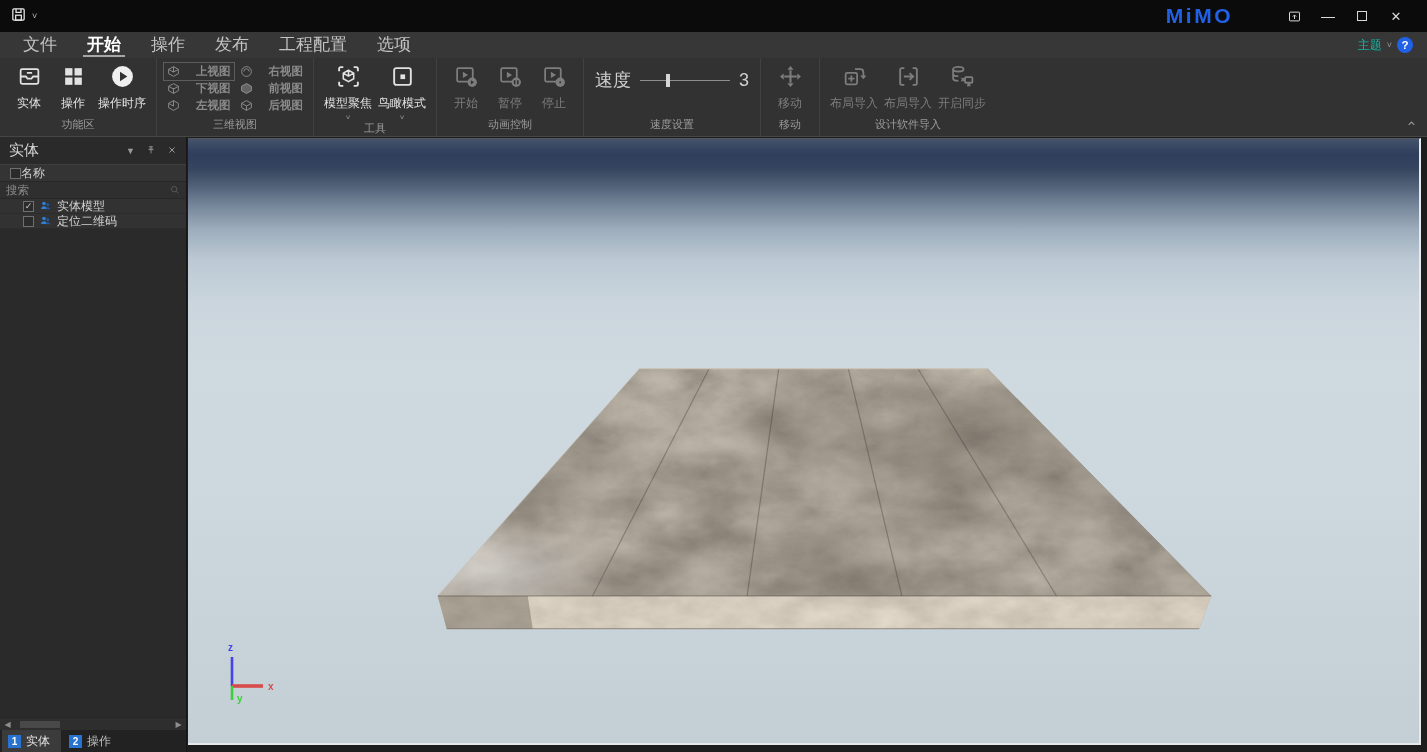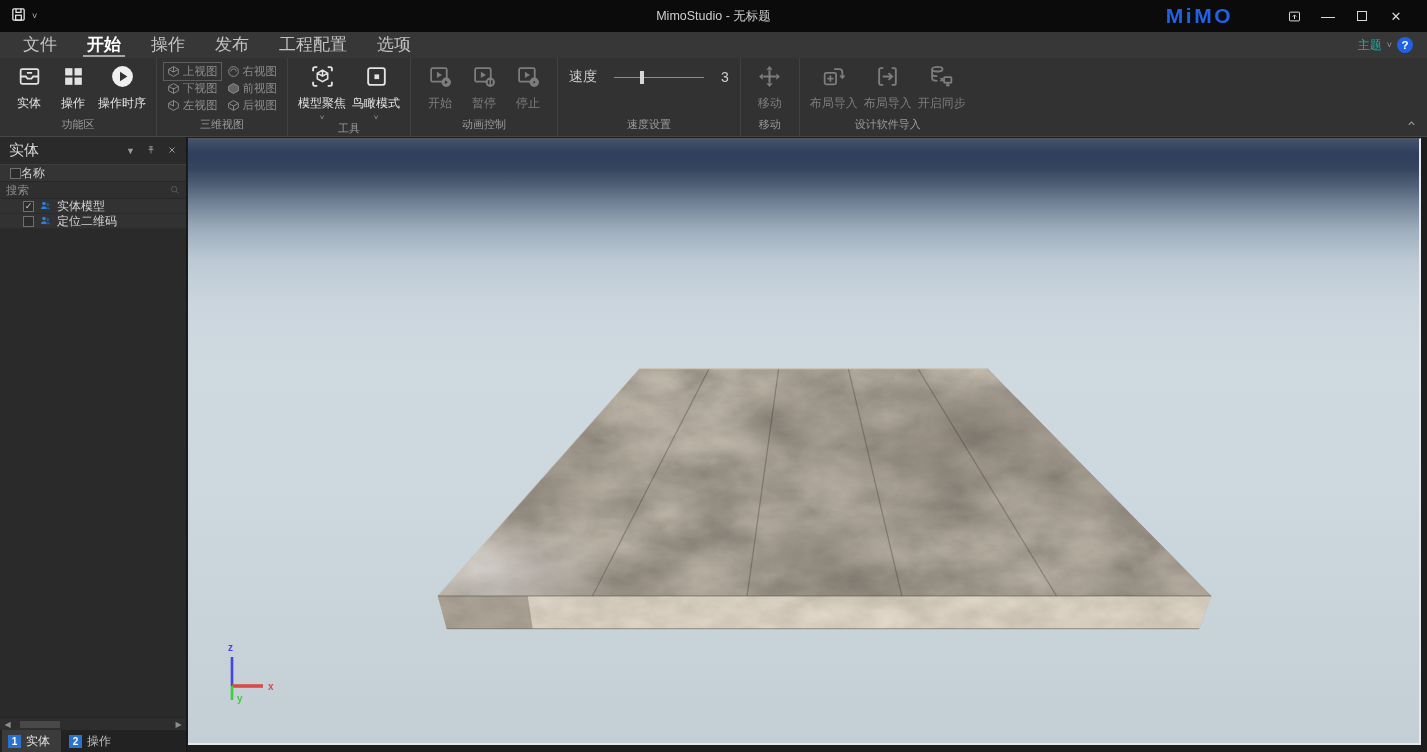--- a/index.html
+++ b/index.html
@@ -35,24 +35,24 @@
   .rgroup { display:flex; flex-direction:column; padding:3px 7px 0; }
   .rgroup + .rgroup { border-left:1px solid #414141; }
   .rgroup-content { flex:1; display:flex; align-items:flex-start; }
   .rgroup-label { text-align:center; font-size:11px; color:#9b9b9b; padding:1px 0 4px; }
   .bigbtn { min-width:44px; display:flex; flex-direction:column; align-items:center; gap:3px;
     padding:3px 3px 0; font-size:12px; color:#e2e2e2; white-space:nowrap; }
   .bigbtn svg { width:25px; height:25px; }
   .bigbtn .caret { font-size:8px; line-height:5px; color:#9a9a9a; }
   .disabled { color:#7d7d7d !important; }
   .views-grid { display:grid; grid-template-columns:auto auto; grid-auto-rows:17px; column-gap:3px; padding-top:2px; }
-  .smallbtn { display:flex; align-items:center; gap:3px; font-size:11.5px; color:#8b8b8b; padding:0 3px; white-space:nowrap; }
+  .smallbtn { display:flex; align-items:center; gap:16px; font-size:11.5px; color:#8b8b8b; padding:0 3px; white-space:nowrap;font-weight:bold; }
   .smallbtn svg { width:13px; height:13px; }
   .smallbtn.sel { outline:1px solid #5d5d5d; }
-  .speed-row { display:flex; align-items:center; gap:17px; padding:7px 4px 0; font-size:14px; color:#cfcfcf; }
+  .speed-row { display:flex; align-items:center; gap:9px; padding:7px 4px 0; font-size:18px; color:#cfcfcf; }
   .slider { position:relative; width:90px; height:13px; }
   .slider-track { position:absolute; top:6px; left:0; right:0; height:1.6px; background:#8e8e8e; }
   .slider-thumb { position:absolute; left:29%; top:0; width:4px; height:13px; background:#d6d6d6; }
   .ribbon-collapse { position:absolute; right:10px; bottom:3px; color:#9a9a9a; }
   .ribbon-collapse svg { width:11px; height:11px; }
 
   
   .main { display:flex; height:616px; border-top:1px solid #464646; }
 
   
@@ -102,21 +102,20 @@
   <div class="qat">
     <span>
       <svg viewBox="0 0 24 24" fill="none" stroke="currentColor" stroke-width="1.8">
         <rect x="4" y="4" width="16" height="16" rx="1.5"></rect>
         <path d="M8.5 4v5h7V4"></path>
         <rect x="8" y="13" width="8" height="7"></rect>
       </svg>
     </span>
     <span class="caret">˅</span>
   </div>
-  <div class="title-center">MimoStudio - 无标题</div>
   <div class="tb-right">
     <span class="logo">MiMO</span>
     <span class="winbtn">
       <svg viewBox="0 0 24 24" fill="none" stroke="currentColor" stroke-width="1.6">
         <rect x="4" y="5" width="16" height="14" rx="1"></rect>
         <path d="M12 16v-6M9.3 12.2 12 9.5l2.7 2.7"></path>
       </svg>
     </span>
     <span class="winbtn minus">—</span>
     <span class="winbtn">

